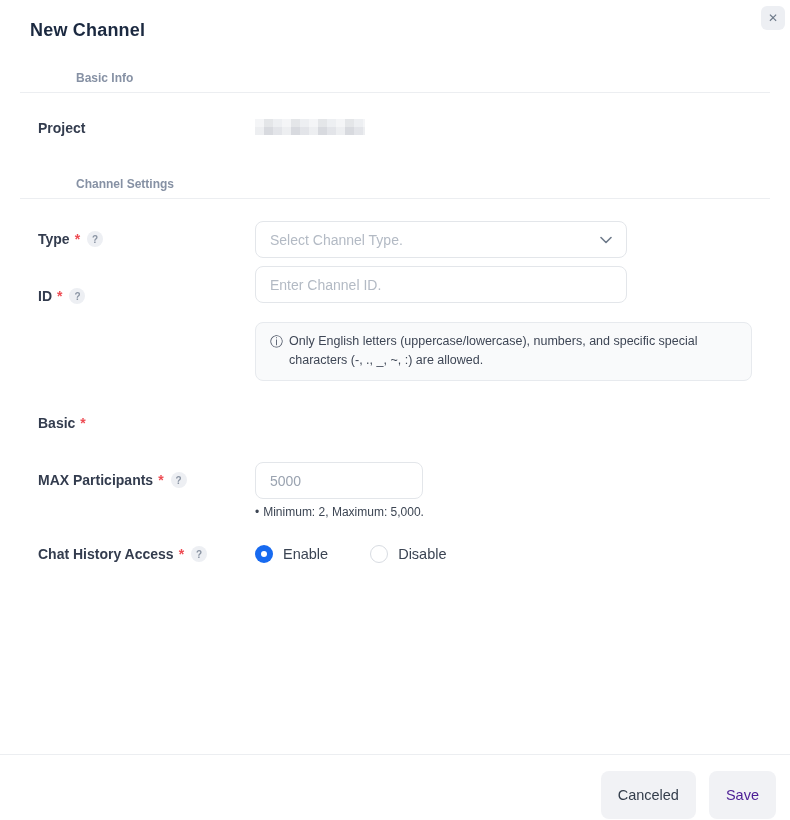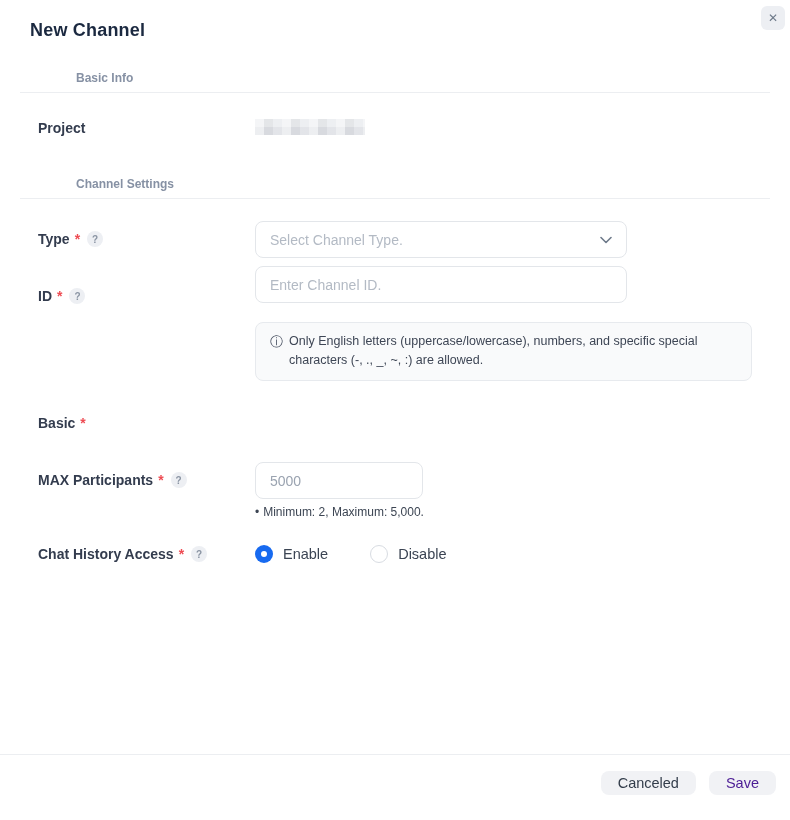--- a/index.html
+++ b/index.html
@@ -176,21 +176,21 @@
     right: 14px; top: 771px;
     display: flex;
     gap: 13px;
   }
   .btn {
     border: none;
     border-radius: 8px;
     background: #f1f2f5;
     font-family: "Liberation Sans", sans-serif;
     font-size: 14.5px;
-    padding: 4px 17px;
+    padding: 16px 17px;
     cursor: pointer;
   }
   .btn-cancel { color: #333d4b; font-weight: 400; }
   .btn-save { color: #4c1d95; cursor: default; }
 </style>
 </head>
 <body>
 
 <div class="modal">
 

